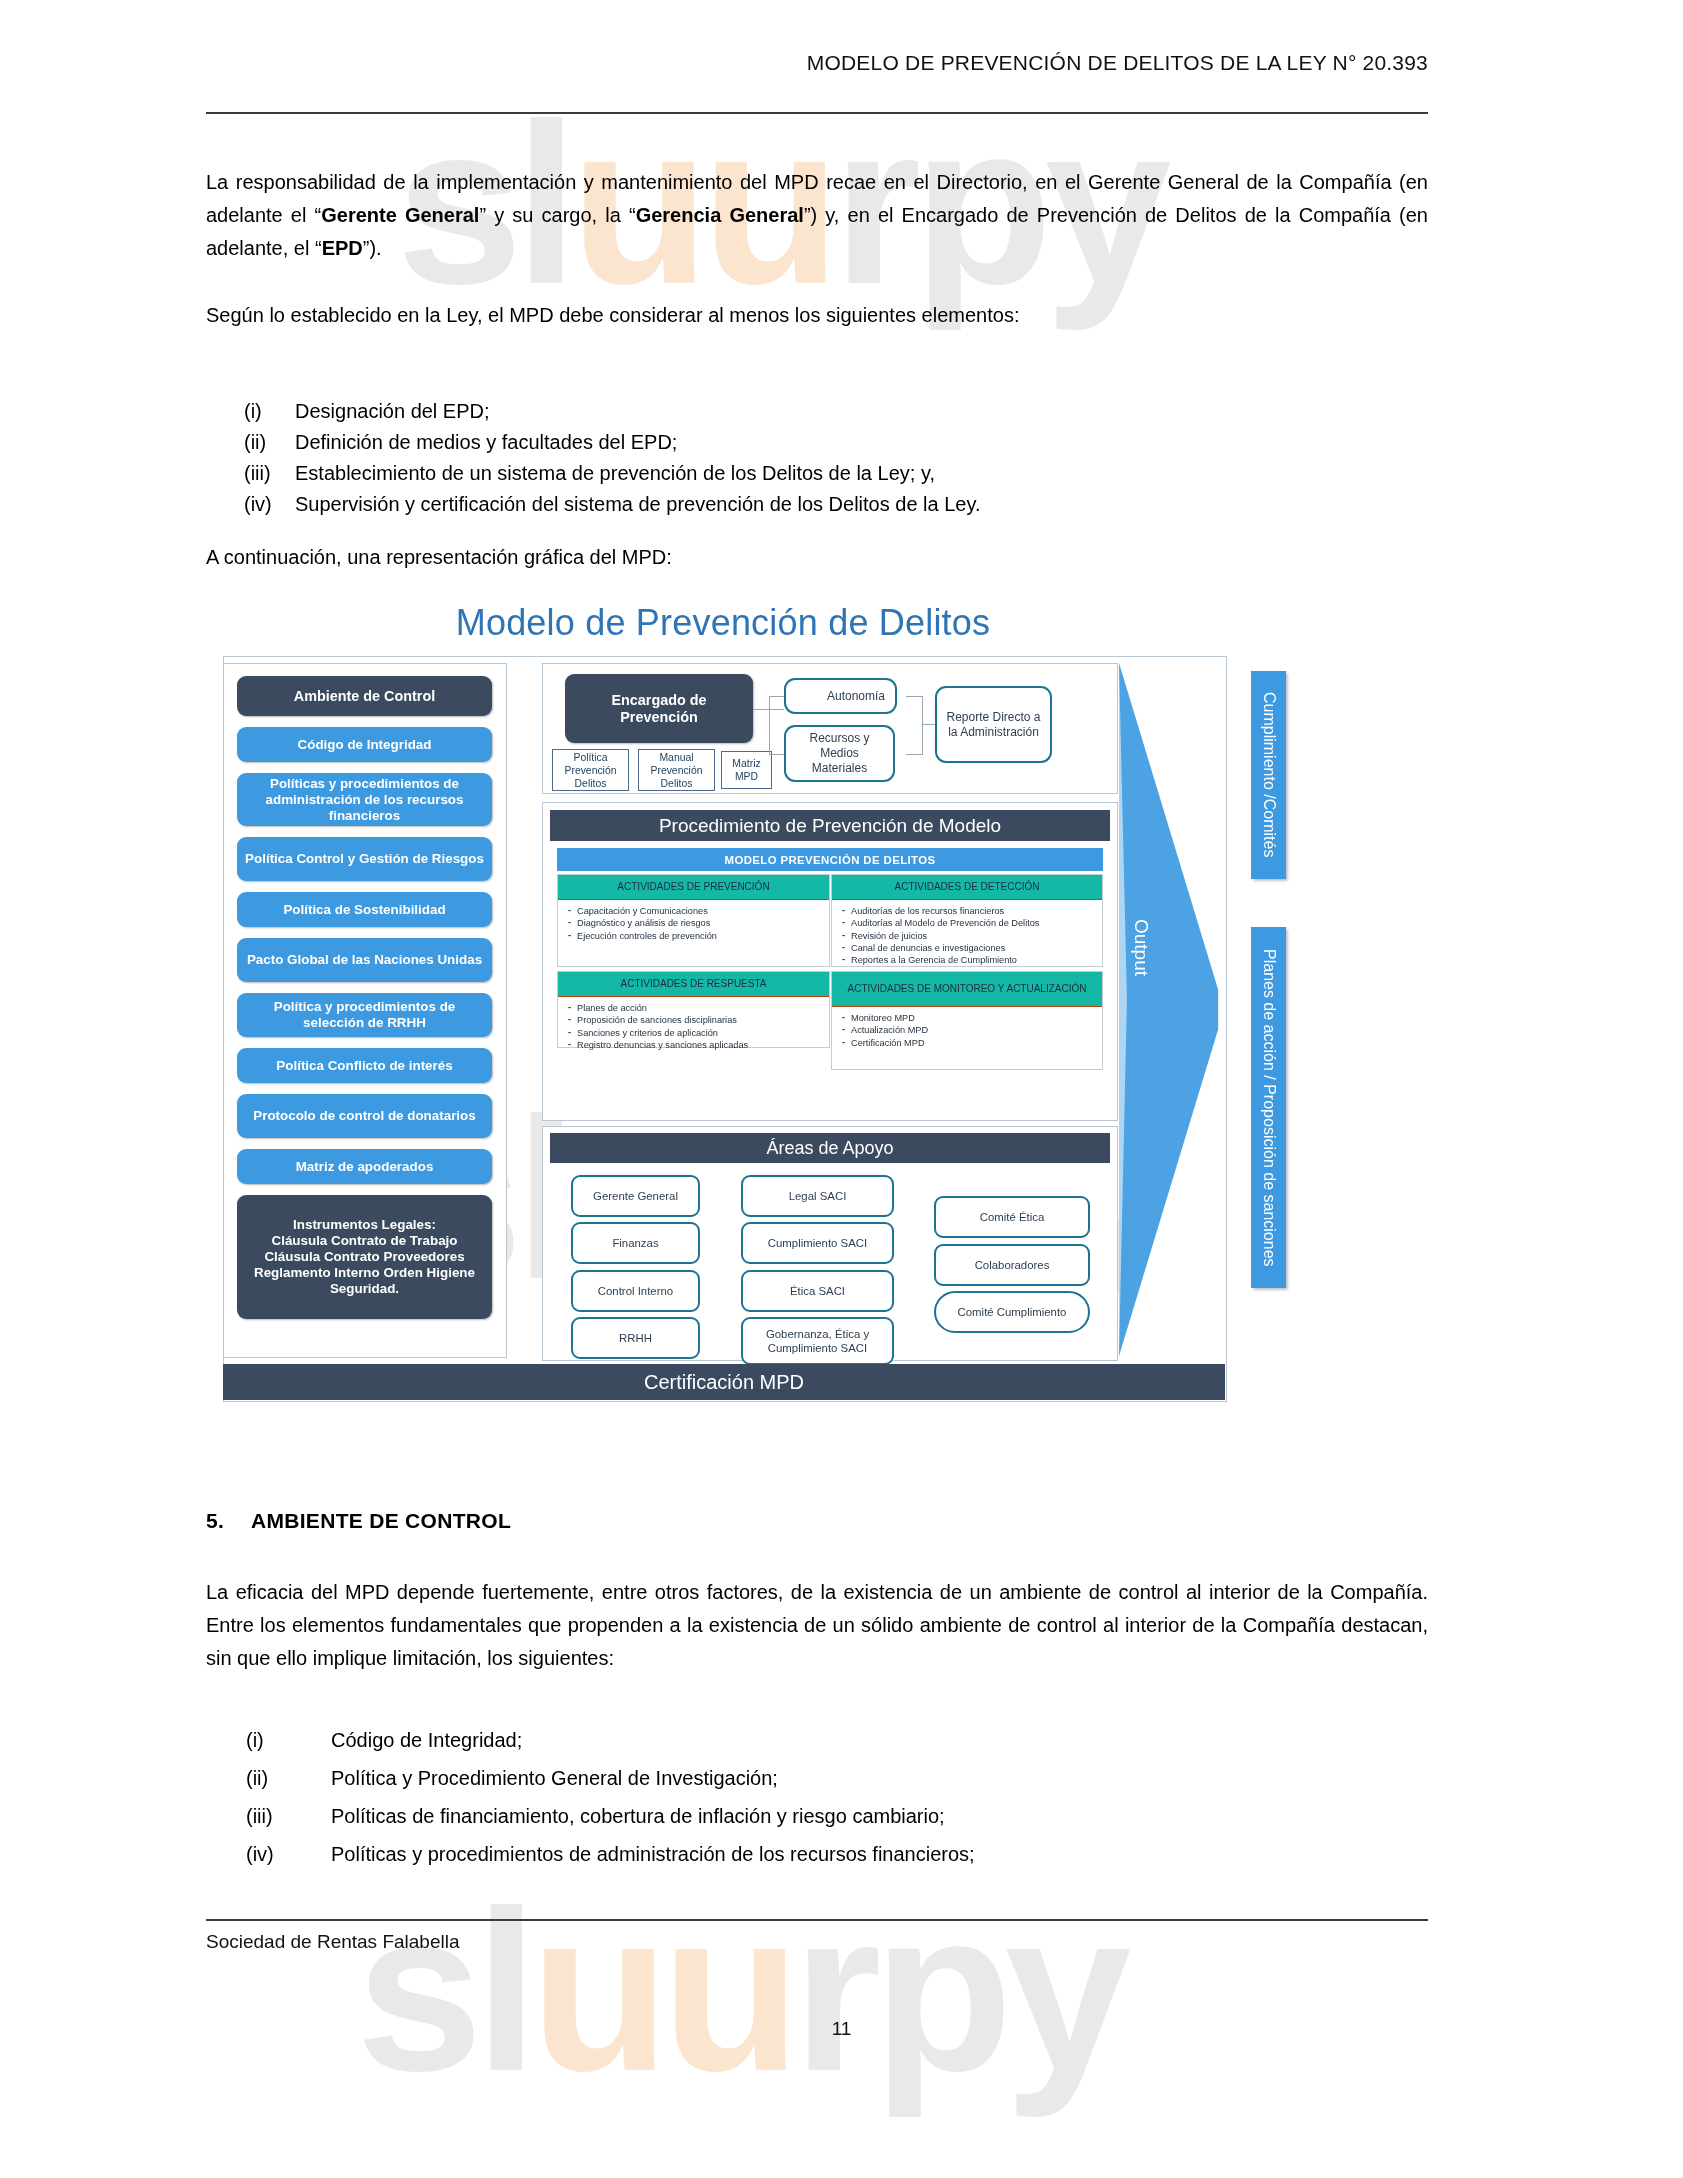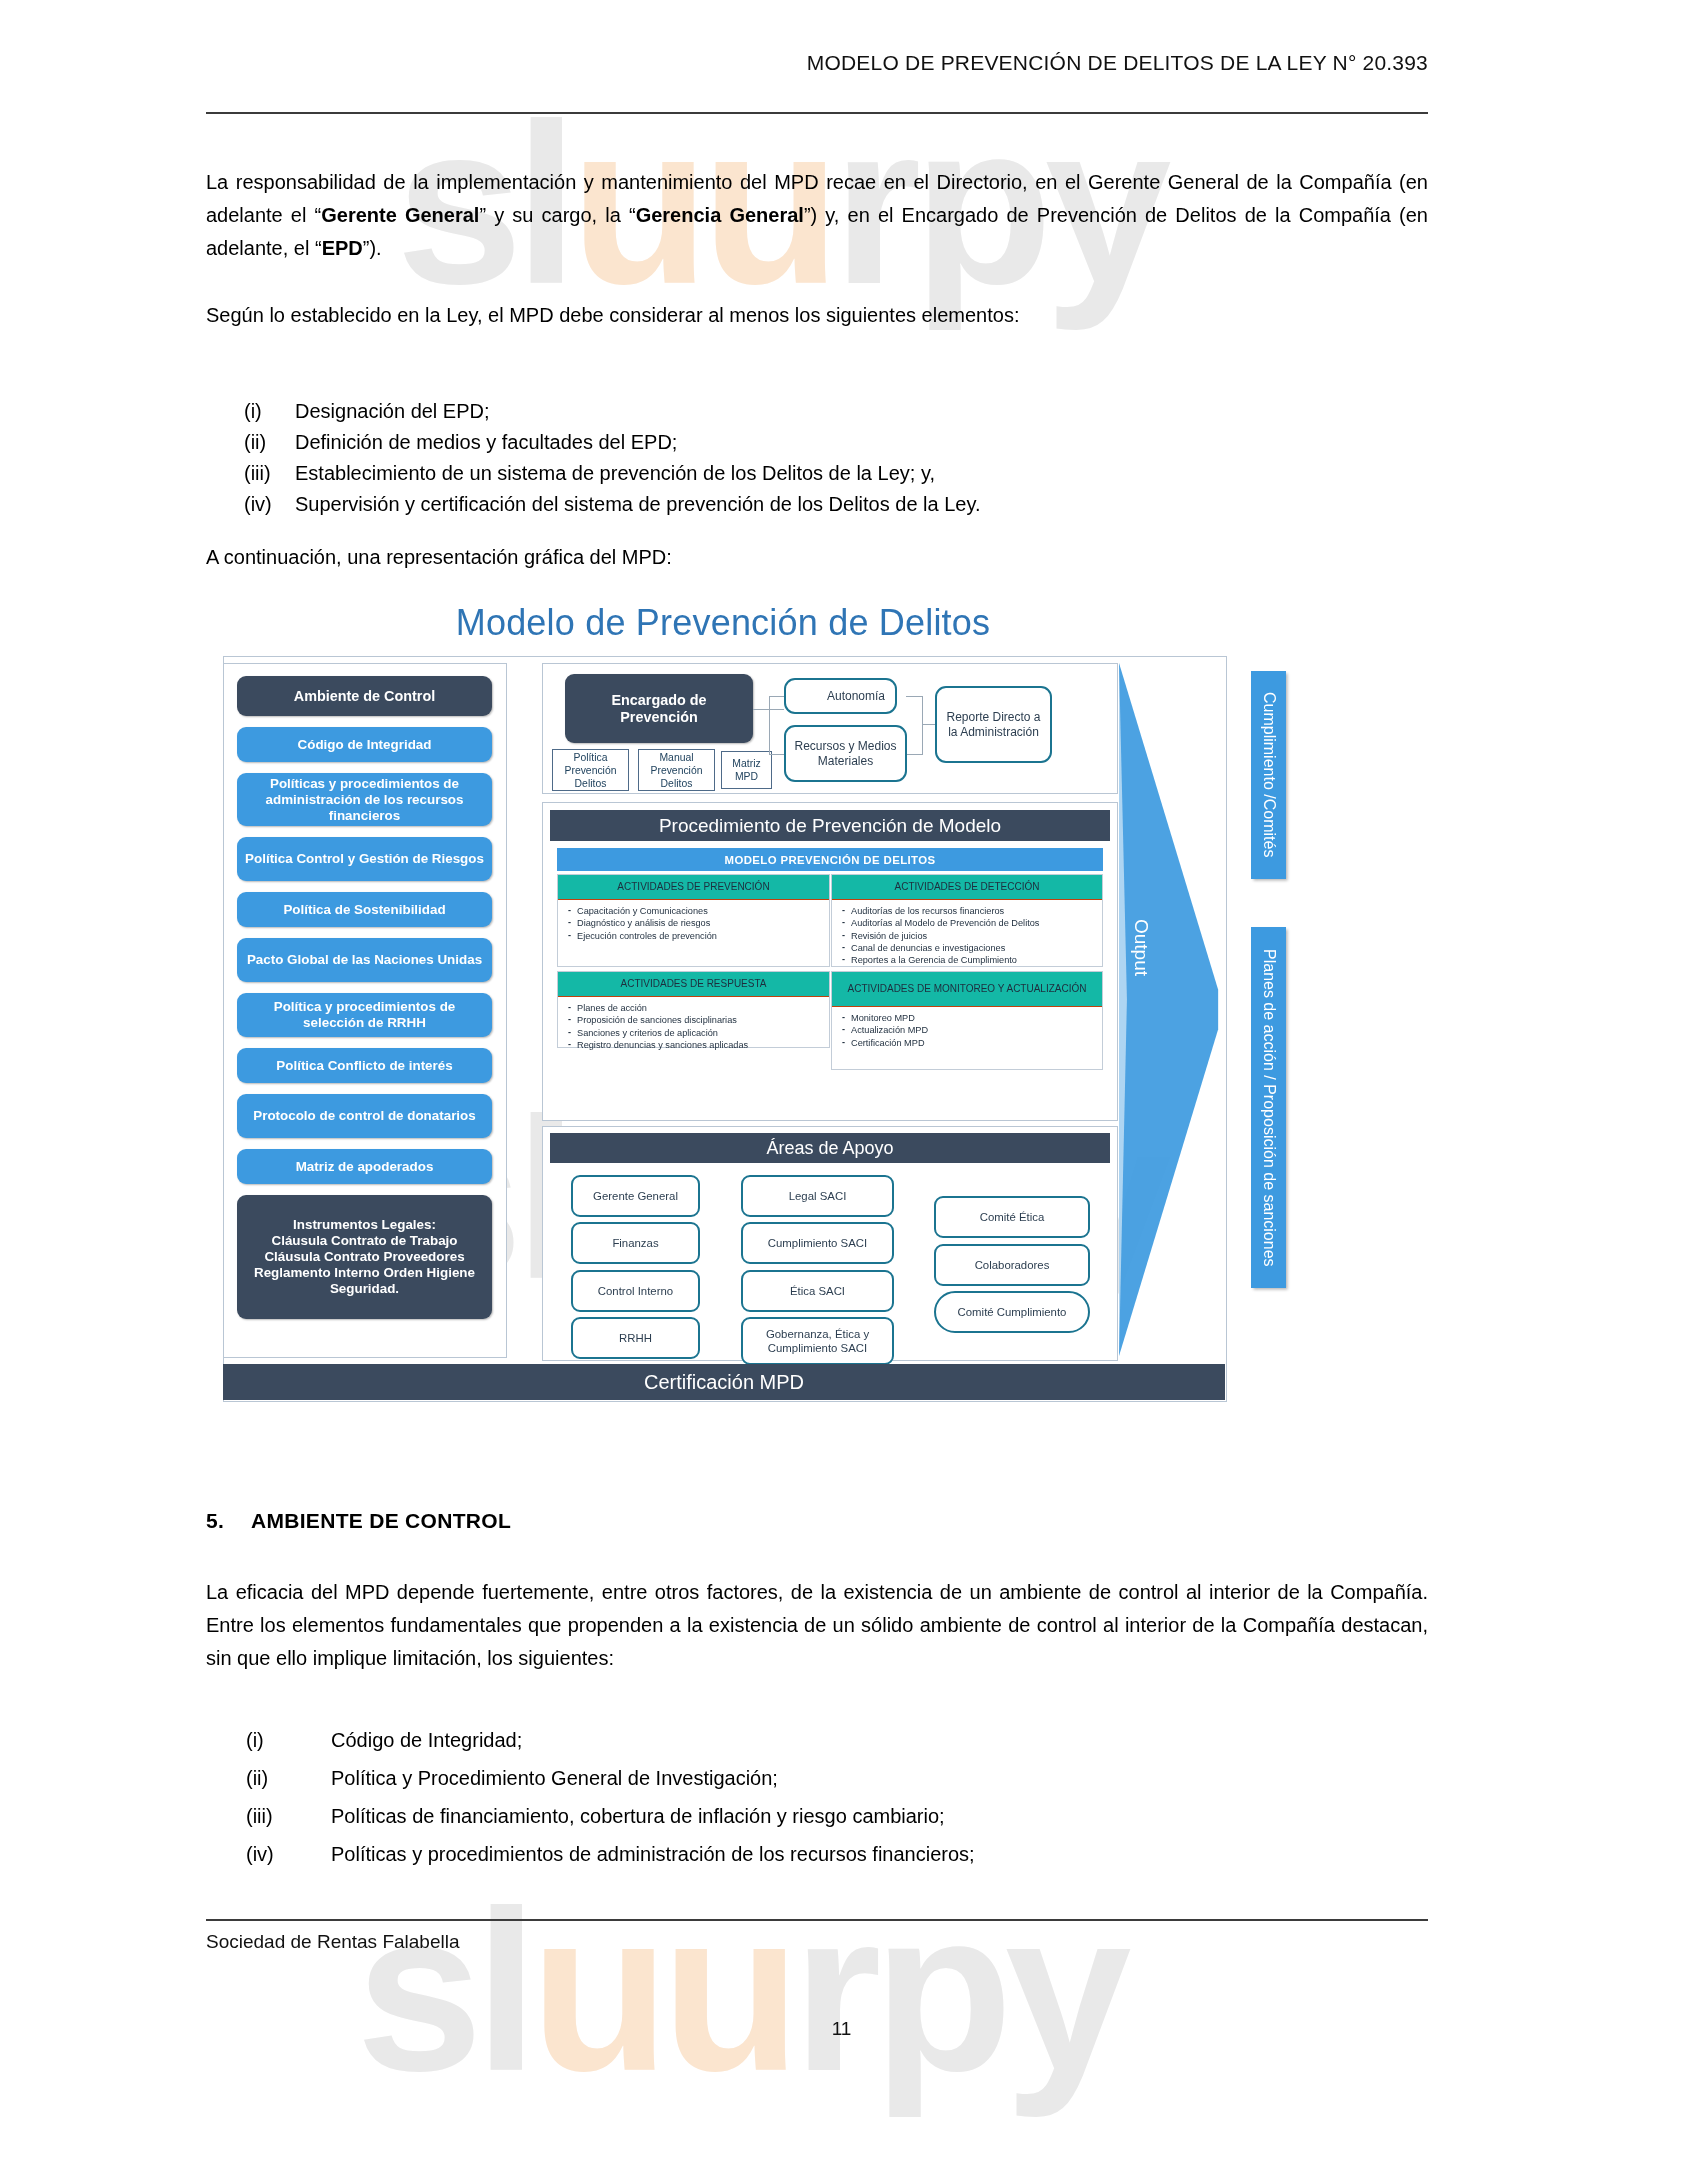--- a/index.html
+++ b/index.html
@@ -87,21 +87,21 @@
             display:flex;align-items:center;justify-content:center;text-align:center;
             font-size:10.4px;line-height:13px;box-sizing:border-box;padding:2px;}
   .sb1{left:9px;top:85px;width:77px;height:42px;}
   .sb2{left:78px;top:85px;width:77px;height:42px;margin-left:17px;}
   .sb3{left:178px;top:87px;width:51px;height:38px;}
 
   .rbox{position:absolute;border:2.3px solid #1b7490;border-radius:11px;background:#fff;
         color:#2c3e50;display:flex;align-items:center;justify-content:center;text-align:center;
         font-size:12px;line-height:15px;box-sizing:border-box;padding:3px 5px;}
   .auto{left:241px;top:14px;width:113px;height:36px;padding-left:36px;}
-  .recm{left:241px;top:61px;width:123px;height:57px;}
+  .recm{left:241px;top:61px;width:111px;height:57px;}
   .rep {left:392px;top:22px;width:117px;height:77px;}
 
   .conn{position:absolute;background:#9aa8b5;}
 
   
   .proc{position:absolute;left:0;top:139px;width:574px;height:317px;
         border:1px solid #b9c6d4;background:#fff;}
   .proc-hd{position:absolute;left:7px;top:7px;width:560px;height:31px;background:#3b4a5e;
            color:#fff;display:flex;align-items:center;justify-content:center;
            font-size:19px;}

